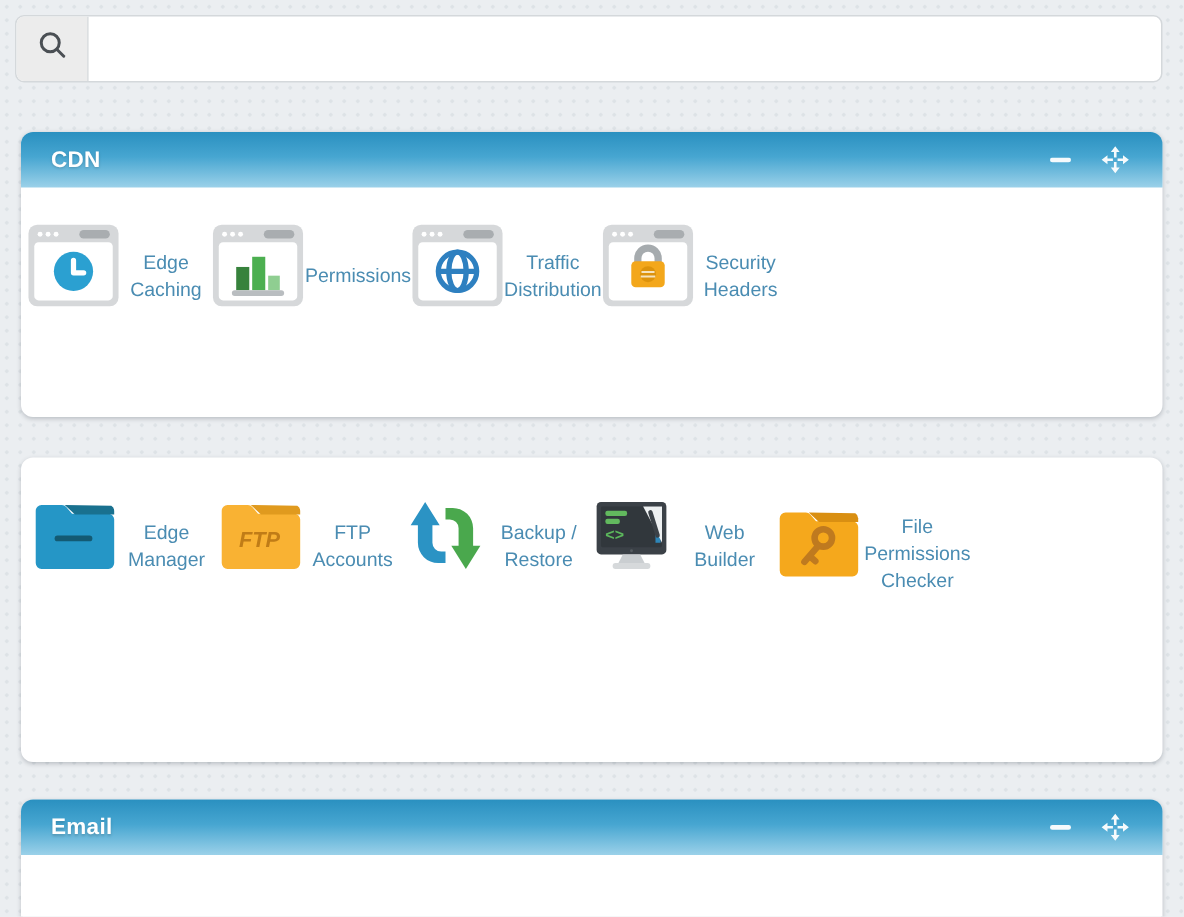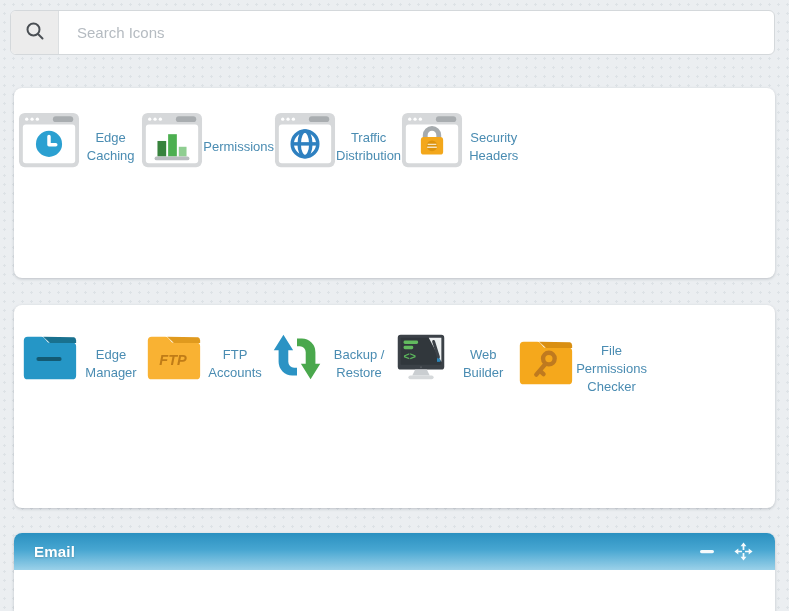--- a/index.html
+++ b/index.html
@@ -87,25 +87,46 @@
 
 <div class="search-bar">
   <div class="search-icon-box">
     <span>
       <svg width="22" height="22" viewBox="0 0 22 22" fill="none">
         <circle cx="9.5" cy="9.5" r="6" stroke="#4a4f54" stroke-width="2"></circle>
         <line x1="14" y1="14" x2="18.5" y2="18.5" stroke="#4a4f54" stroke-width="2" stroke-linecap="round"></line>
       </svg>
     </span>
   </div>
-  <input class="search-input" type="text" value="" placeholder="Search Icons" style="">
 </div>
 
 <div id="panels">
   <section class="panel" id="panel-cdn">
+    <header class="panel-header">
+      <span class="panel-title">CDN</span>
+      <span class="header-actions">
+        <button class="hdr-btn" title="">
+          <span>
+            <svg width="14" height="4" viewBox="0 0 14 4">
+                <rect width="14" height="3.2" rx="1.6" fill="#ffffff"></rect>
+              </svg>
+          </span>
+        </button>
+        <button class="hdr-btn" title="">
+          <span>
+            <svg width="19" height="19" viewBox="0 0 22 22" fill="#ffffff">
+              <path d="M11 0.5 L14.4 5 H12 v4.2 h-2 V5 H7.6 Z"></path>
+              <path d="M11 21.5 L7.6 17 H10 v-4.2 h2 V17 h2.4 Z"></path>
+              <path d="M0.5 11 L5 7.6 V10 h4.2 v2 H5 v2.4 Z"></path>
+              <path d="M21.5 11 L17 14.4 V12 h-4.2 v-2 H17 V7.6 Z"></path>
+            </svg>
+          </span>
+        </button>
+      </span>
+    </header>
     <div class="panel-body">
   <div class="icon-item">
     <span class="icon-holder"><svg viewBox="0 0 64 58">
     <use href="#bw-frame"></use>
     <circle cx="32" cy="33" r="13.5" fill="#2ba0d1"></circle>
     <path d="M32 25.5 V34 H39" stroke="#ffffff" stroke-width="3.6" fill="none" stroke-linecap="round" stroke-linejoin="round"></path>
   </svg></span>
     <span class="icon-label">Edge Caching</span>
   </div>
 

